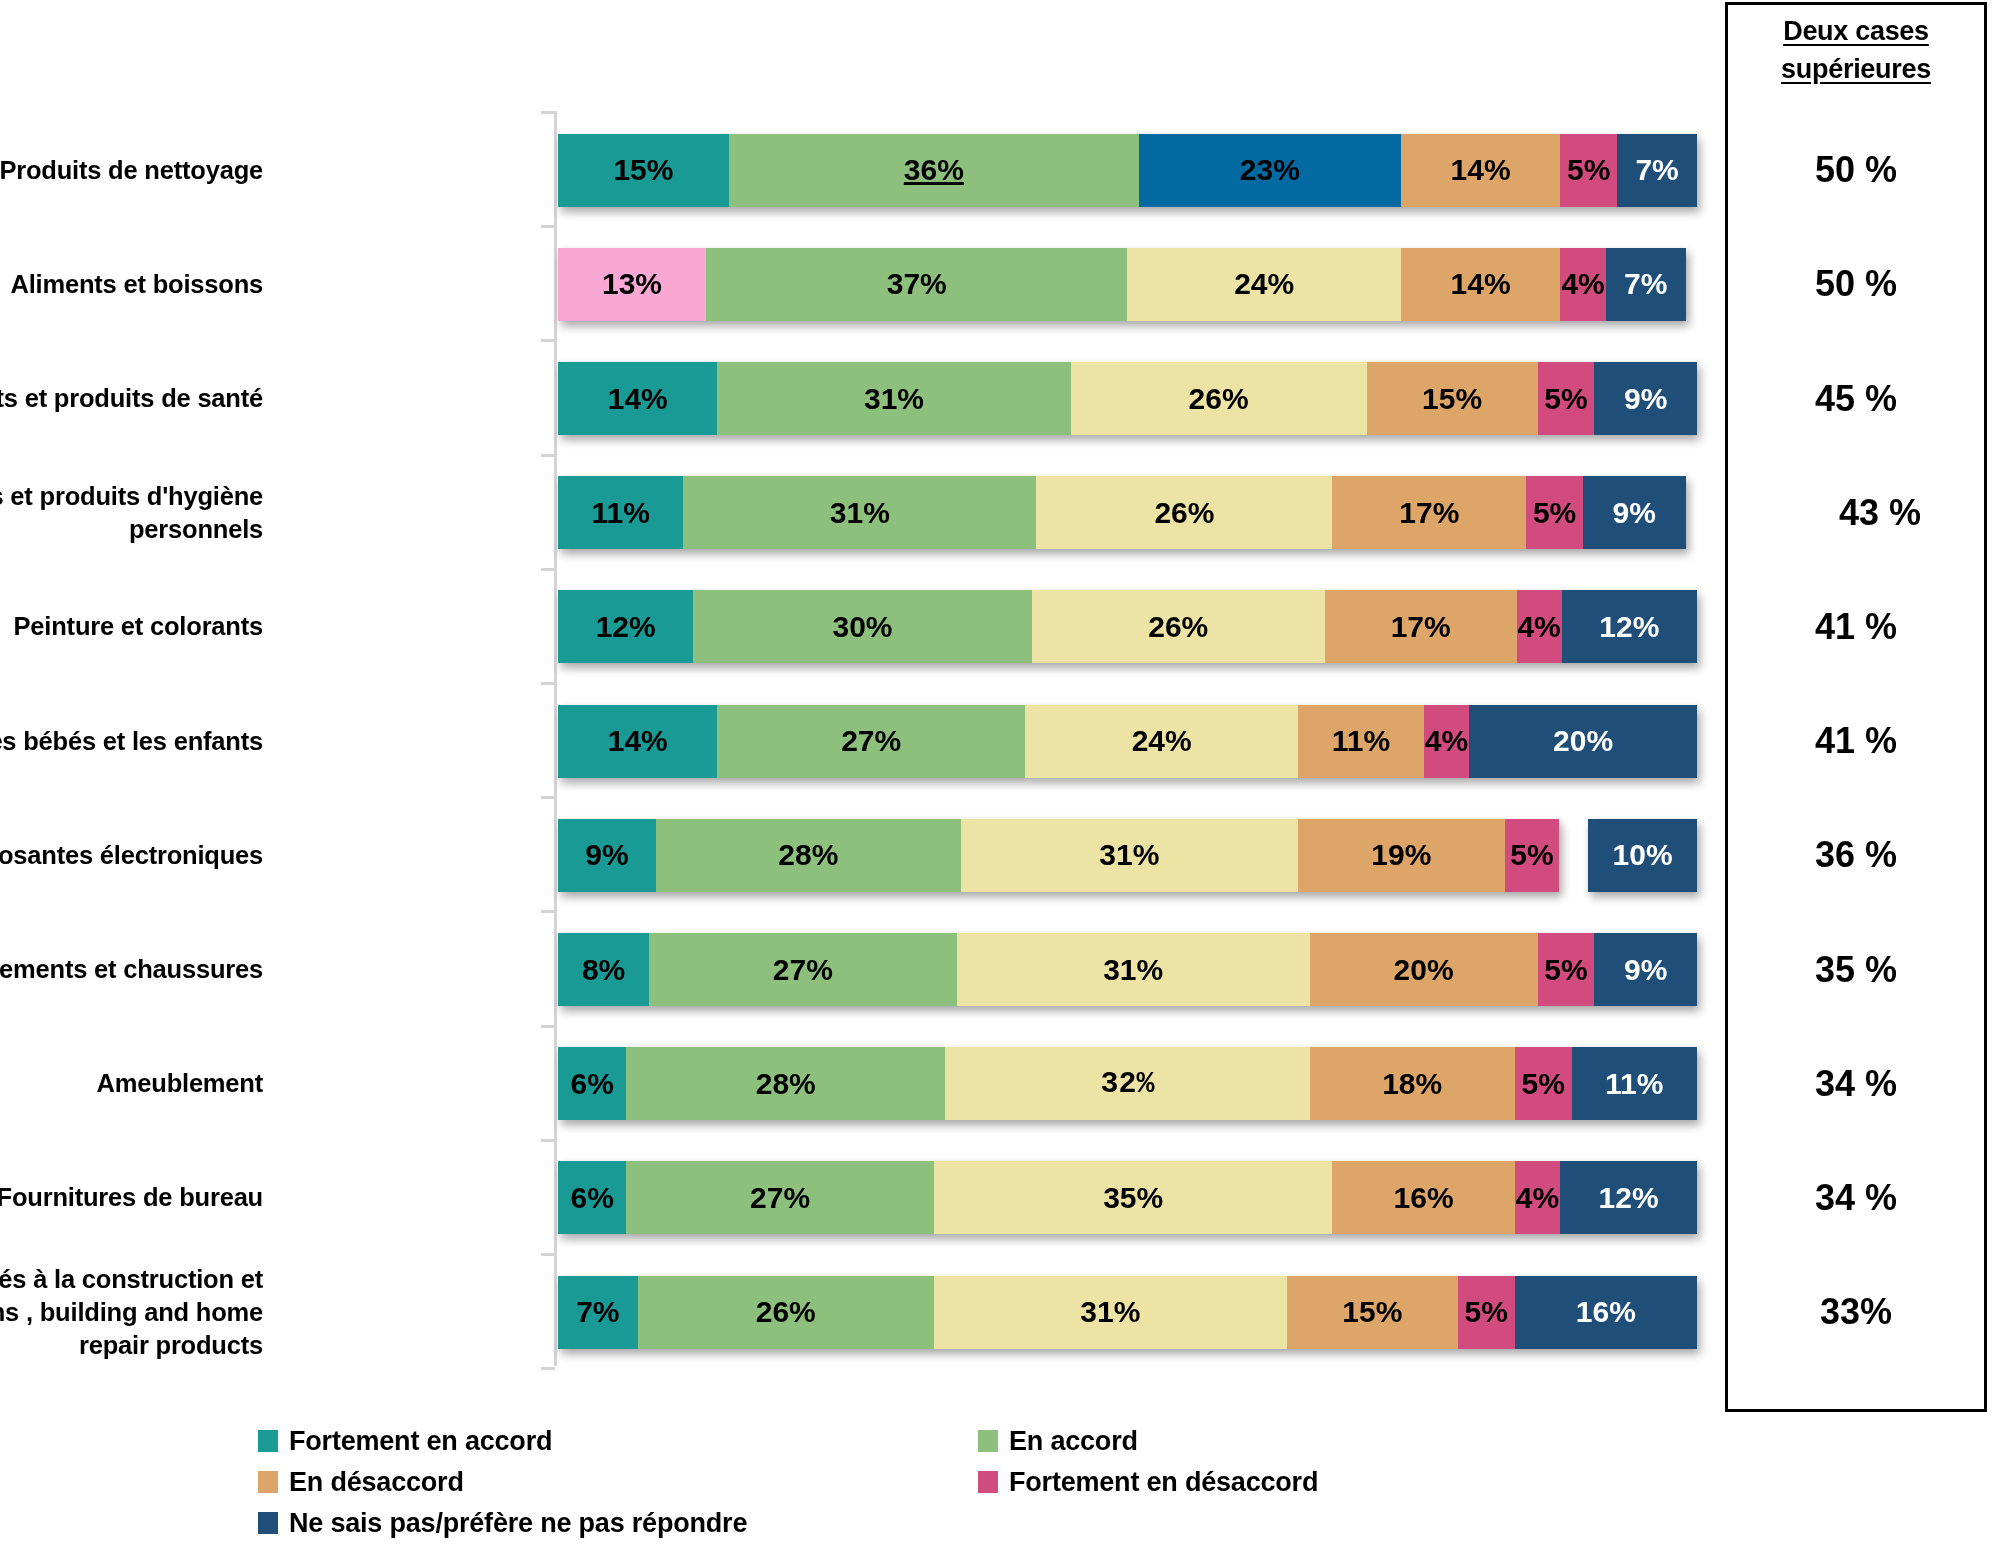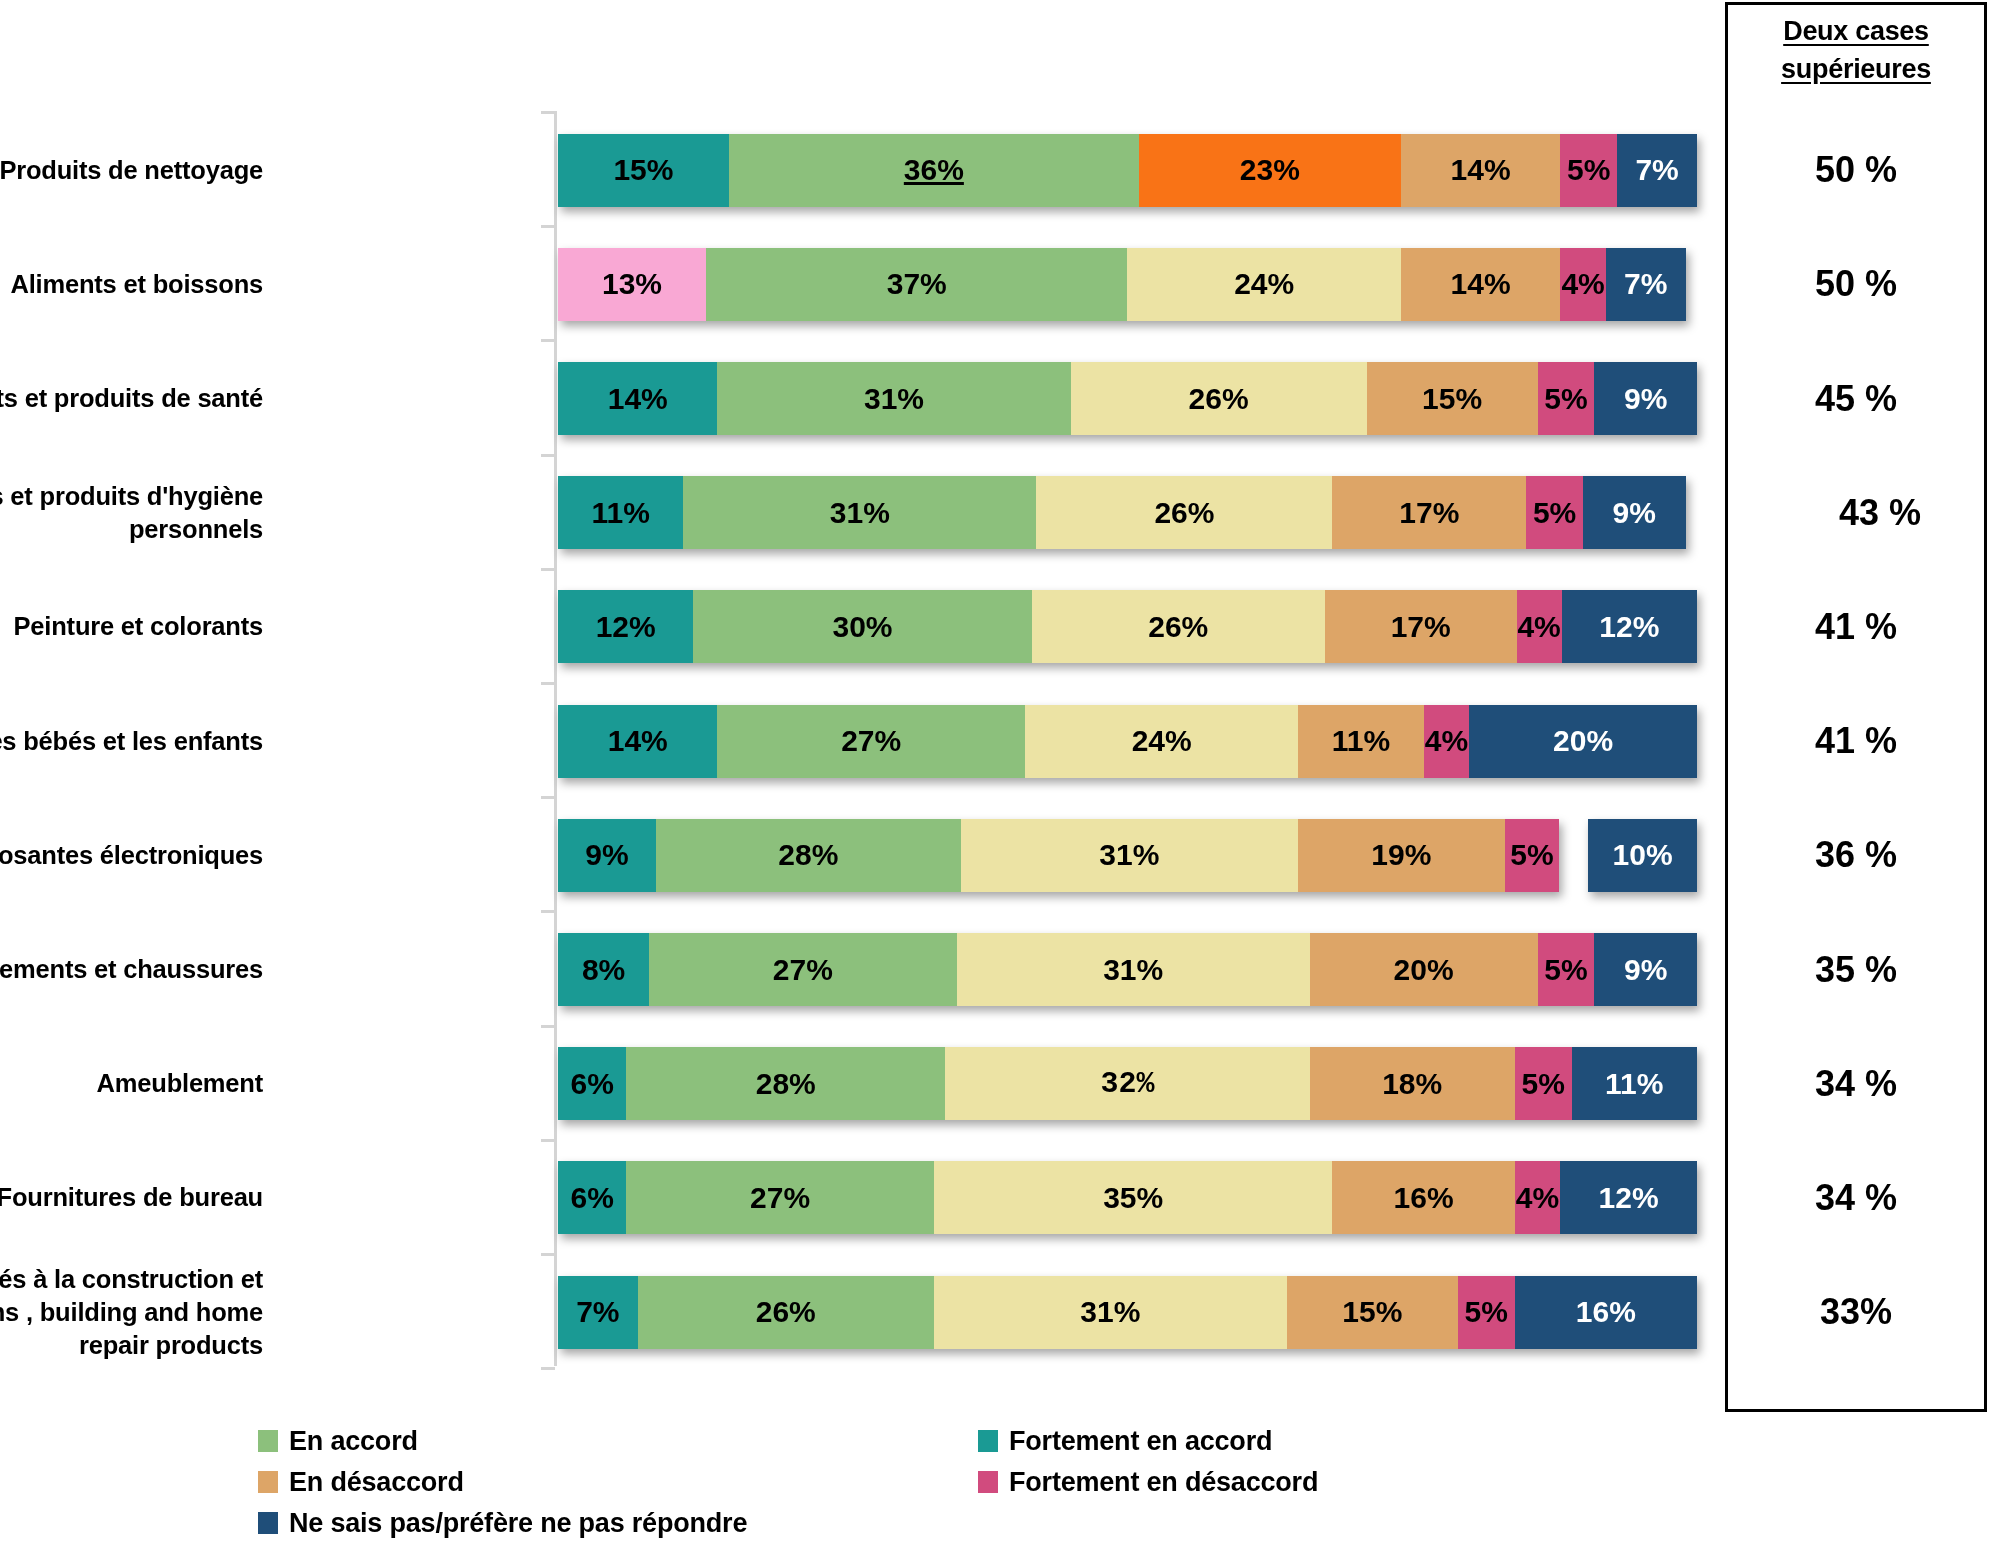--- a/index.html
+++ b/index.html
@@ -182,21 +182,21 @@
         <div class="cat-label" style="top: 1262.6px;">
           <div>Produits destinés à la construction et</div>
           <div>aux réparations , building and home</div>
           <div>repair products</div>
         </div>
       </div>
     <div id="bars">
         <div class="bar" style="top: 133.6px;">
           <div class="seg dark-text" style="width: 170.85px; background: rgb(26, 154, 148);">15%</div>
           <div class="seg dark-text" style="width: 410.04px; background: rgb(140, 192, 124); text-decoration: underline;">36%</div>
-          <div class="seg dark-text" style="width: 261.97px; background: #f97316;">23%</div>
+          <div class="seg dark-text" style="width: 261.97px; background: #0369a1;">23%</div>
           <div class="seg dark-text" style="width: 159.46px; background: rgb(221, 165, 103);">14%</div>
           <div class="seg dark-text" style="width: 56.95px; background: rgb(209, 75, 126);">5%</div>
           <div class="seg light-text" style="width: 79.73px; background: rgb(31, 78, 121);">7%</div>
         </div>
         <div class="bar" style="top: 247.8px;">
           <div class="seg dark-text" style="width: 148.07px; background: #f9a8d4;">13%</div>
           <div class="seg dark-text" style="width: 421.43px; background: rgb(140, 192, 124);">37%</div>
           <div class="seg dark-text" style="width: 273.36px; background: rgb(236, 227, 164);">24%</div>
           <div class="seg dark-text" style="width: 159.46px; background: rgb(221, 165, 103);">14%</div>
           <div class="seg dark-text" style="width: 45.56px; background: rgb(209, 75, 126);">4%</div>
@@ -291,28 +291,28 @@
       <div class="side-val" style="top: 627.1px;">41 %</div>
       <div class="side-val" style="top: 741.3px;">36 %</div>
       <div class="side-val" style="top: 855.5px;">35 %</div>
       <div class="side-val" style="top: 969.7px;">34 %</div>
       <div class="side-val" style="top: 1083.9px;">34 %</div>
       <div class="side-val" style="top: 1198.1px;">33%</div>
     </div>
 
   <div class="legend" id="legend">
       <div class="legend-item">
+        <span class="legend-swatch" style="background: rgb(26, 154, 148);"></span>
+        <span class="legend-label">Fortement en accord</span>
+      </div>
+      <div class="legend-item">
         <span class="legend-swatch" style="background: rgb(140, 192, 124);"></span>
         <span class="legend-label">En accord</span>
       </div>
       <div class="legend-item">
-        <span class="legend-swatch" style="background: rgb(26, 154, 148);"></span>
-        <span class="legend-label">Fortement en accord</span>
-      </div>
-      <div class="legend-item">
         <span class="legend-swatch" style="background: rgb(221, 165, 103);"></span>
         <span class="legend-label">En désaccord</span>
       </div>
       <div class="legend-item">
         <span class="legend-swatch" style="background: rgb(209, 75, 126);"></span>
         <span class="legend-label">Fortement en désaccord</span>
       </div>
       <div class="legend-item">
         <span class="legend-swatch" style="background: rgb(31, 78, 121);"></span>
         <span class="legend-label">Ne sais pas/préfère ne pas répondre</span>

